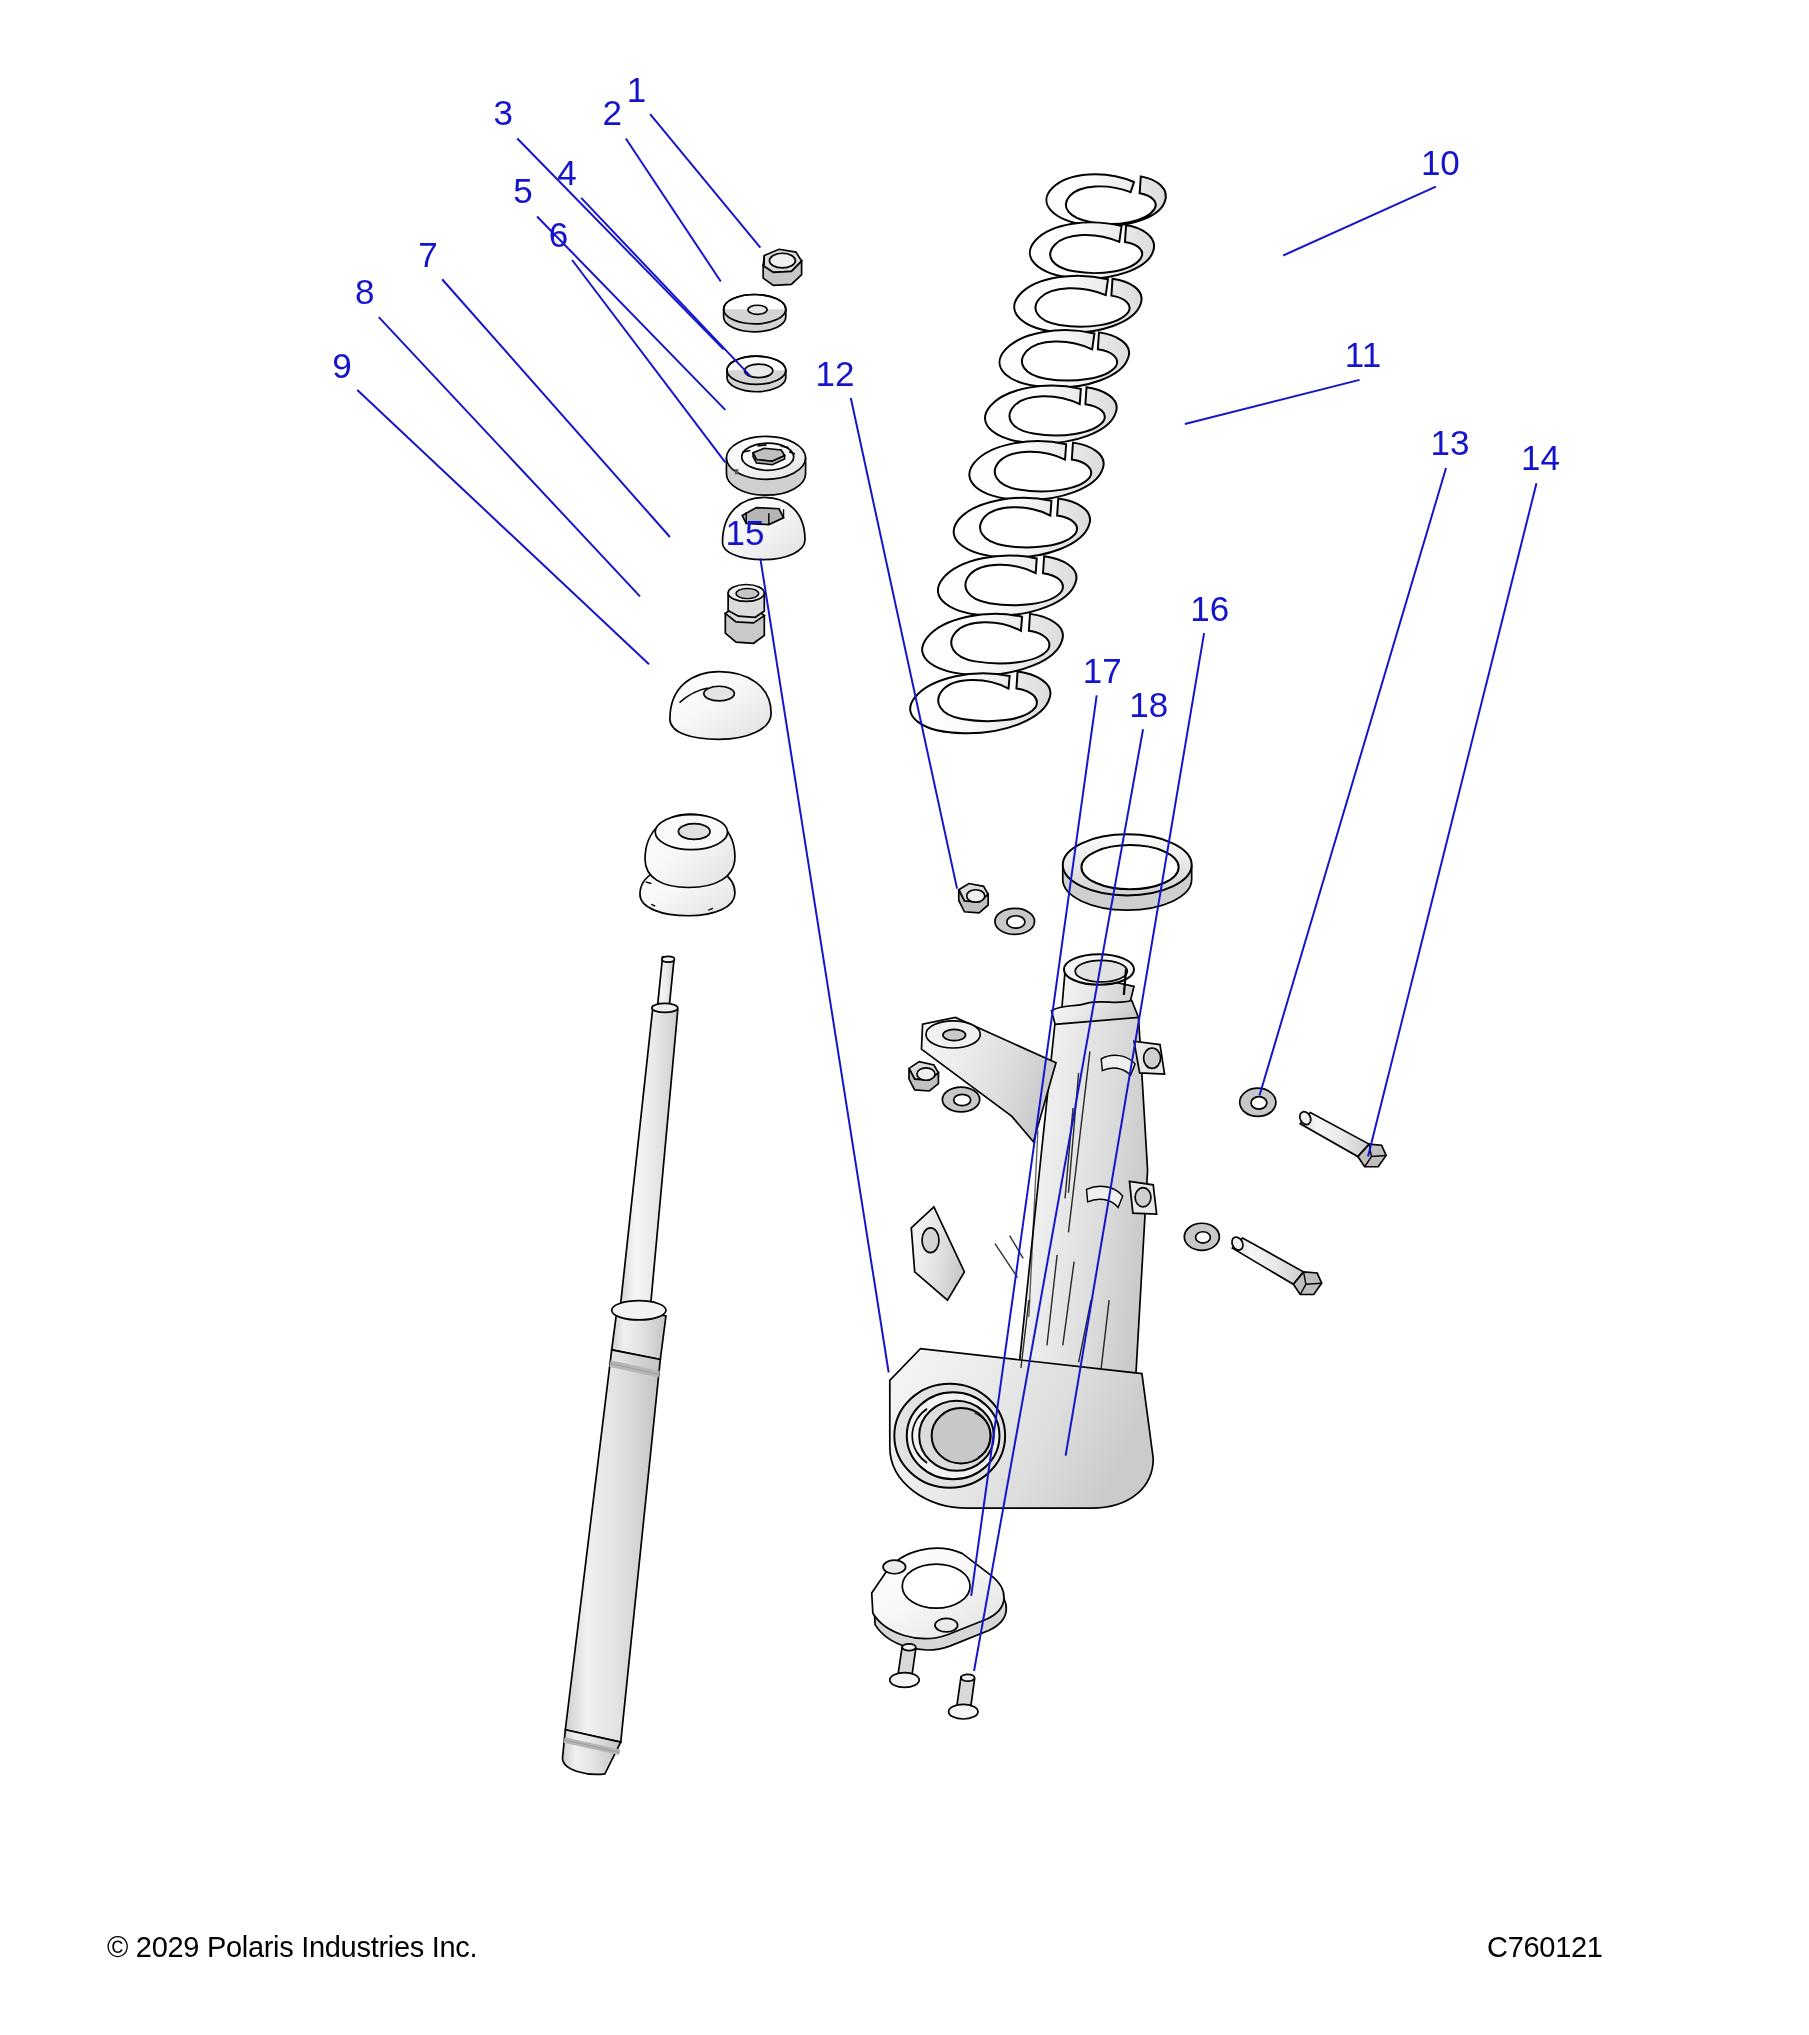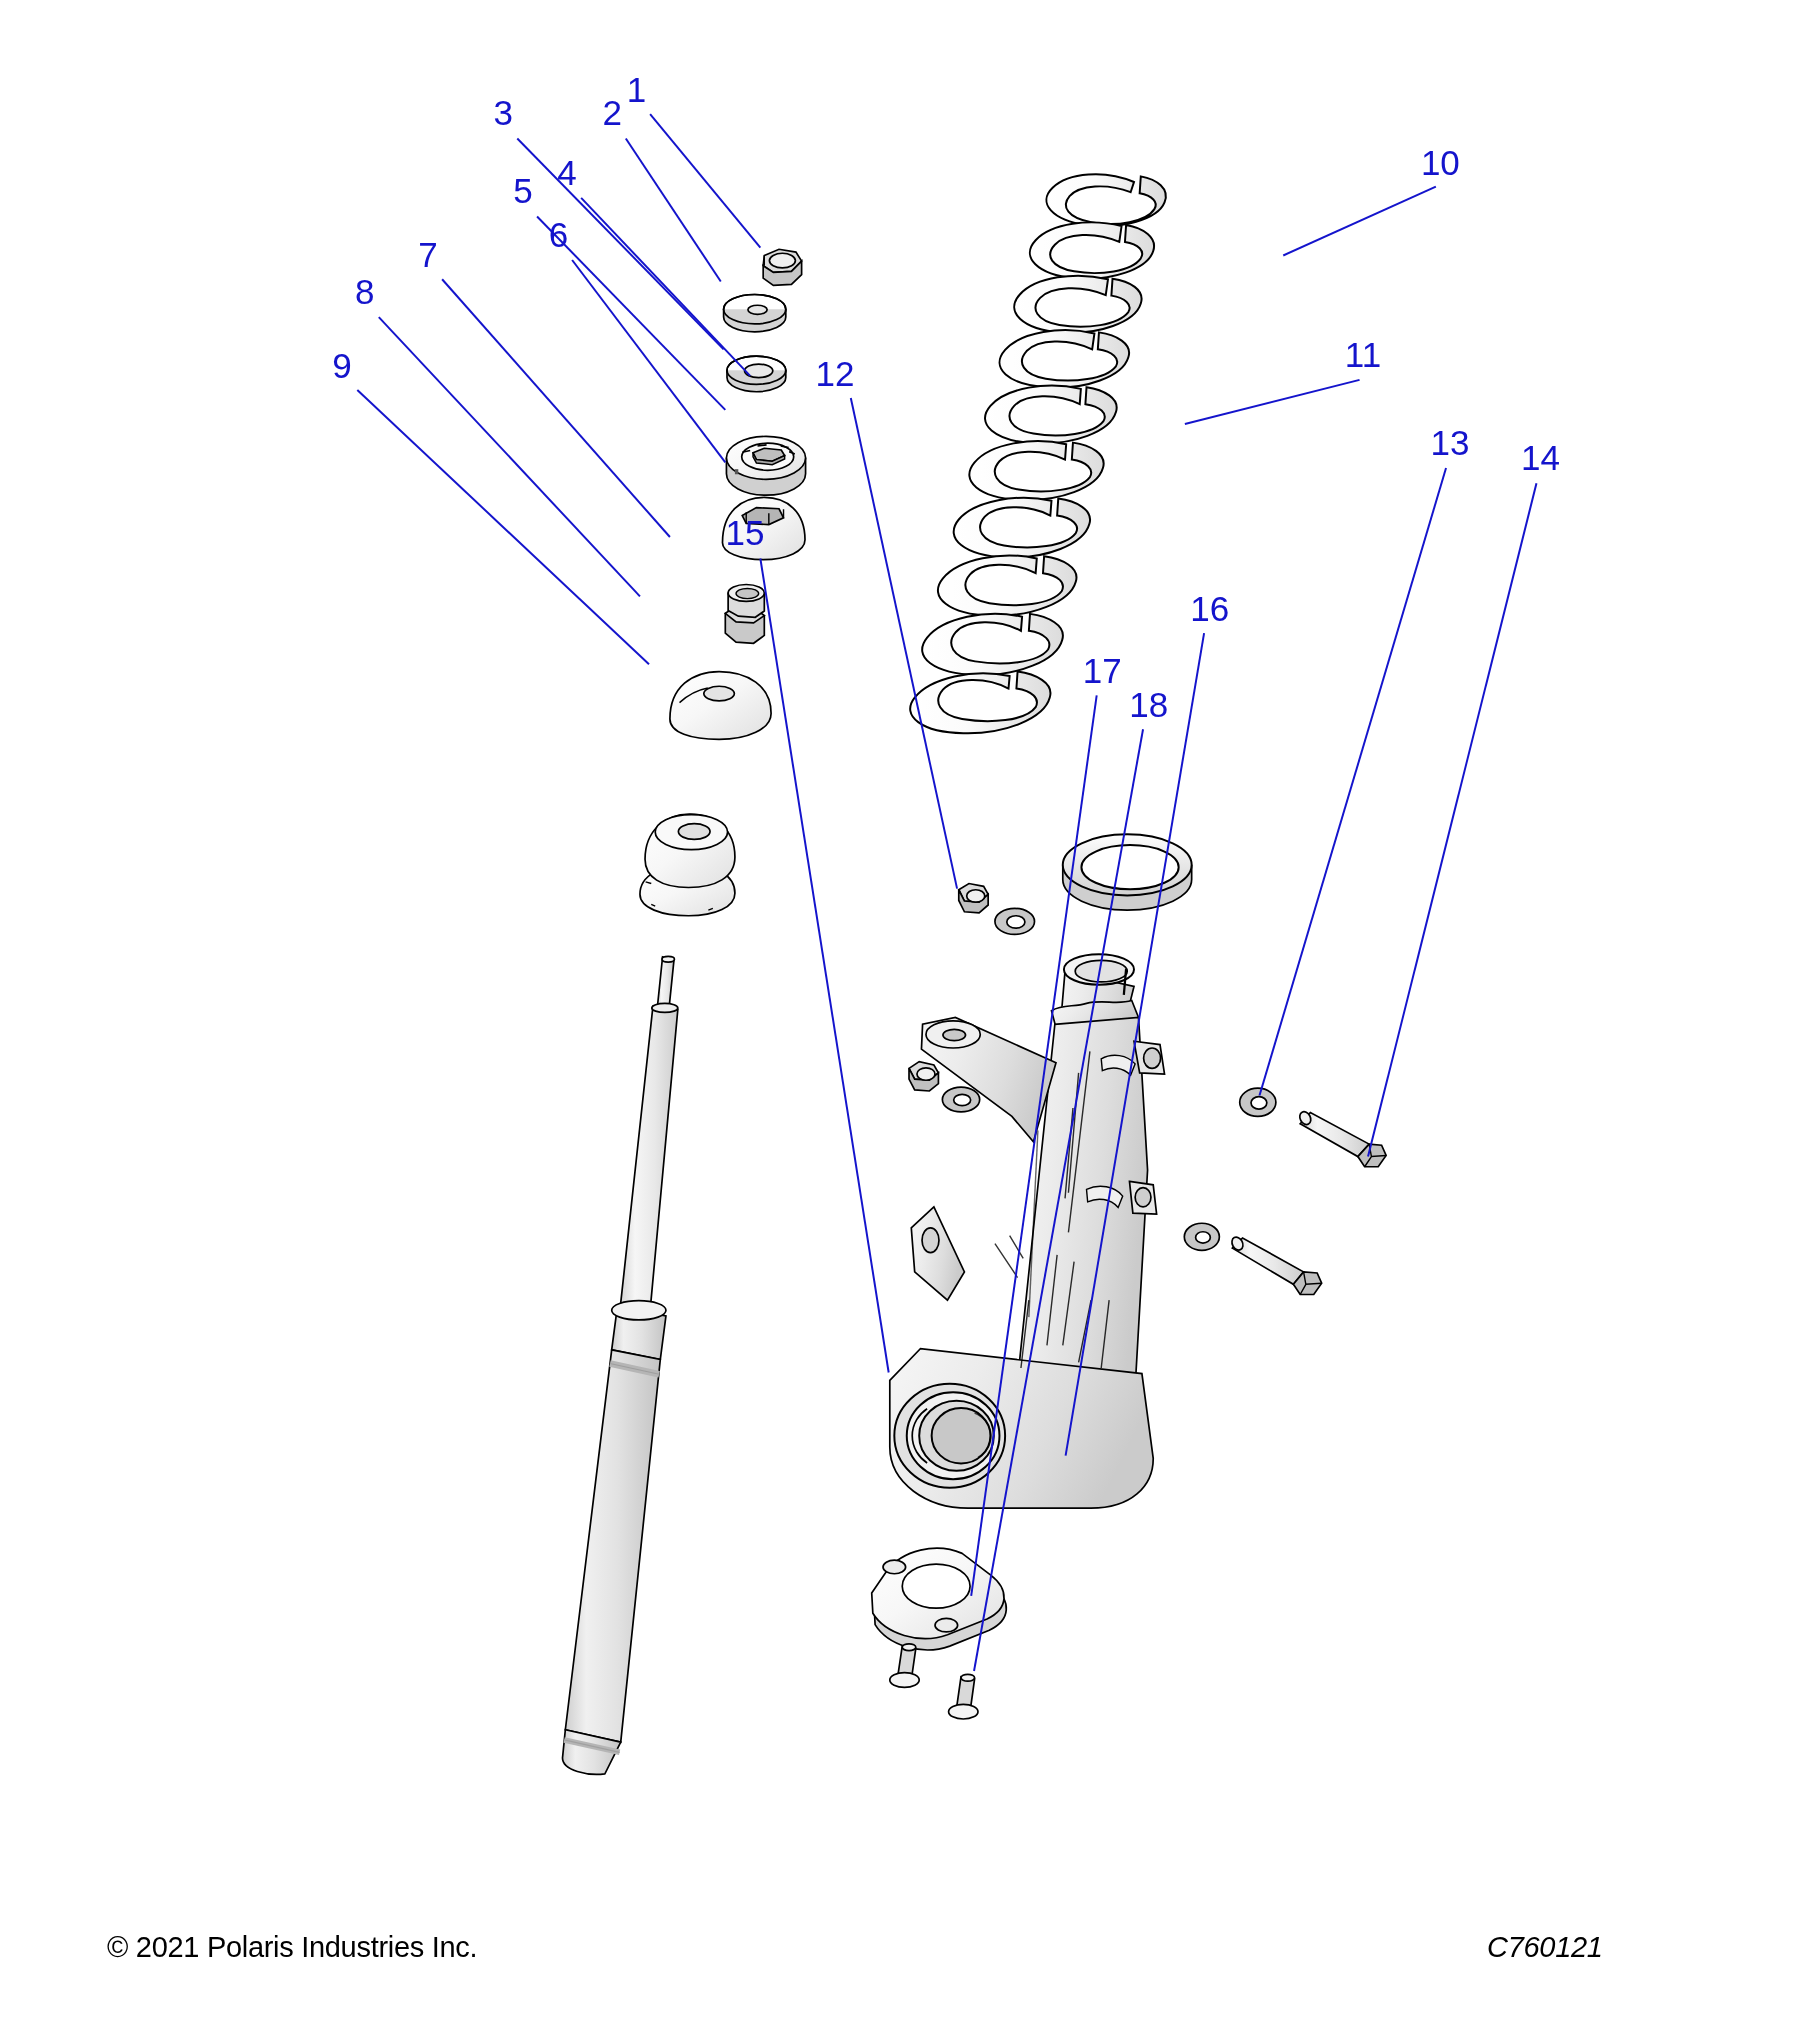--- a/index.html
+++ b/index.html
@@ -37,21 +37,21 @@
   }
   .footer-text {
     position: absolute;
     font-family: "Liberation Sans", sans-serif;
     font-size: 29px;
     color: #000000;
     white-space: nowrap;
     letter-spacing: -0.3px;
   }
   #copyright-text { left: 107px; top: 1931px; }
-  #partnumber-text { left: 1487px; top: 1931px; font-style: italic; }
+  #partnumber-text { left: 1487px; top: 1931px; }
 </style>
 </head>
 <body>
 
 <div id="diagram-root">
 
 <svg class="sheet" viewBox="0 0 3200 3600" xmlns="http://www.w3.org/2000/svg">
   <defs>
     <linearGradient id="gMetalV" x1="0" y1="0" x2="1" y2="0">
       <stop offset="0%" stop-color="#cfcfcf"></stop>
@@ -354,18 +354,18 @@
         <text class="callout-text" x="1477" y="682" fill="#1414cc" text-anchor="middle">12</text>
         <text class="callout-text" x="2565" y="805" fill="#1414cc" text-anchor="middle">13</text>
         <text class="callout-text" x="2725" y="832" fill="#1414cc" text-anchor="middle">14</text>
         <text class="callout-text" x="1318" y="965" fill="#1414cc" text-anchor="middle">15</text>
         <text class="callout-text" x="2140" y="1098" fill="#1414cc" text-anchor="middle">16</text>
         <text class="callout-text" x="1950" y="1208" fill="#1414cc" text-anchor="middle">17</text>
         <text class="callout-text" x="2032" y="1268" fill="#1414cc" text-anchor="middle">18</text>
       </g>
 </svg>
 
-<div class="footer-text" id="copyright-text">© 2021 Polaris Industries Inc.</div>
+<div class="footer-text" id="copyright-text">© 2029 Polaris Industries Inc.</div>
 
 <div class="footer-text" id="partnumber-text">C760121</div>
 
 </div>
 
 
 </body></html>

